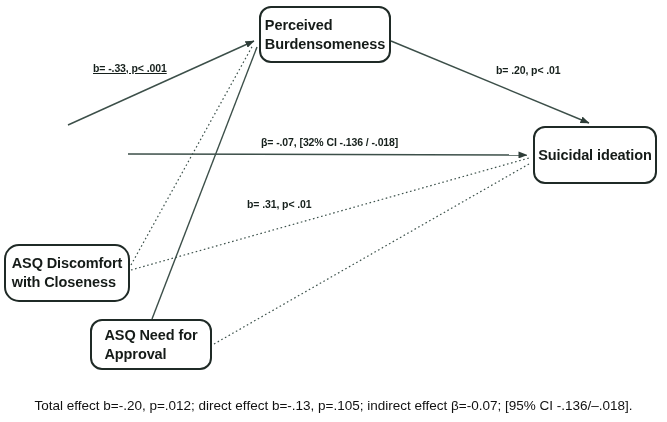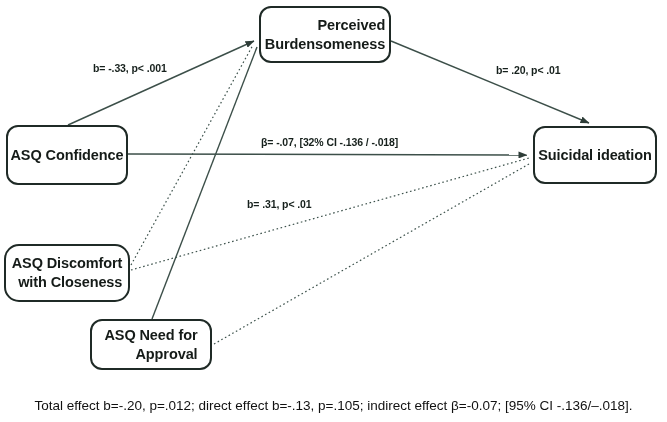--- a/index.html
+++ b/index.html
@@ -33,42 +33,42 @@
   }
   .node {
     position: absolute;
     box-sizing: border-box;
     background: #ffffff;
     border: 2.5px solid #1f2a26;
     border-radius: 12px;
     display: flex;
     align-items: center;
     justify-content: center;
-    text-align: right;
+    text-align: left;
     font-weight: bold;
     font-size: 14.5px;
     line-height: 1.28;
     color: #151b18;
     white-space: pre-line;
     letter-spacing: -0.1px;
   }
   .node-pb   { left: 259px; top: 6px;   width: 132px; height: 57px; }
   .node-conf { left: 6px;   top: 125px; width: 122px; height: 60px; }
   .node-si   { left: 533px; top: 126px; width: 124px; height: 58px; }
   .node-disc { left: 4px;   top: 244px; width: 126px; height: 58px; border-radius: 15px; }
   .node-need { left: 90px;  top: 319px; width: 122px; height: 51px; }
   .edge-label {
     position: absolute;
     font-weight: bold;
     font-size: 10.5px;
     color: #16201c;
     white-space: nowrap;
     letter-spacing: -0.1px;
   }
-  .label-conf-pb { left: 93px;  top: 62px;  }
+  .label-conf-pb { left: 93px;  top: 62px; text-decoration: underline;  }
   .label-pb-si   { left: 484px; top: 64px; padding-left: 12px;  }
   .label-conf-si { left: 261px; top: 136px; }
   .label-need-pb { left: 203px; top: 198px; margin-left: 44px; }
   .caption {
     position: absolute;
     left: 0;
     top: 398px;
     width: 667px;
     text-align: center;
     font-size: 13.5px;
@@ -90,21 +90,20 @@
     <line class="solid" x1="391" y1="41" x2="589" y2="123" marker-end="url(#arrow)"></line>
     <line class="solid" x1="128" y1="154" x2="527" y2="155" marker-end="url(#arrow)"></line>
     <line class="dotted" x1="131" y1="265" x2="253" y2="45"></line>
     <line class="solid" x1="152" y1="319" x2="257" y2="47"></line>
     <line class="dotted" x1="131" y1="270" x2="529" y2="158"></line>
     <line class="dotted" x1="214" y1="344" x2="529" y2="164"></line>
   </svg>
 
   <div class="node node-pb">Perceived
 Burdensomeness</div>
-  <div class="node node-conf">ASQ Confidence</div>
   <div class="node node-si">Suicidal ideation</div>
   <div class="node node-disc">ASQ Discomfort
 with Closeness</div>
   <div class="node node-need">ASQ Need for
 Approval</div>
 
   <div class="edge-label label-conf-pb">b= -.33, p&lt; .001</div>
   <div class="edge-label label-pb-si">b= .20, p&lt; .01</div>
   <div class="edge-label label-conf-si">β= -.07, [32% CI -.136 / -.018]</div>
   <div class="edge-label label-need-pb">b= .31, p&lt; .01</div>

